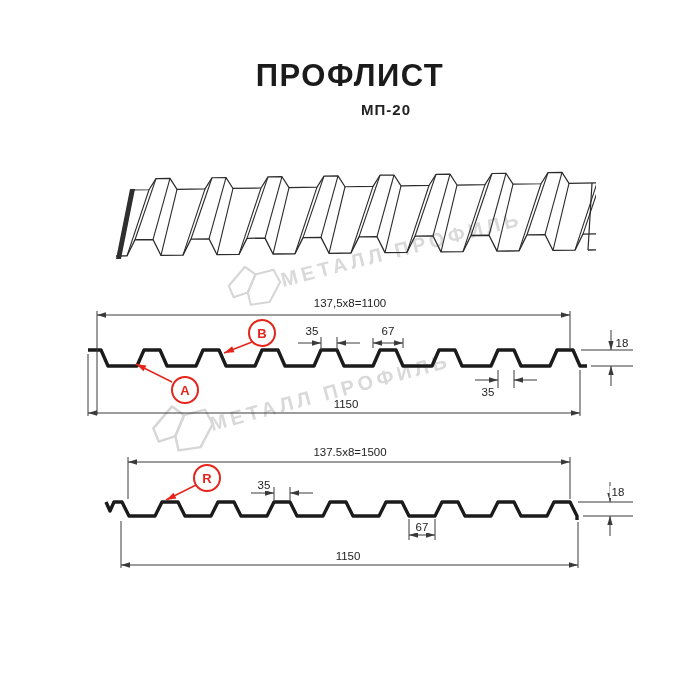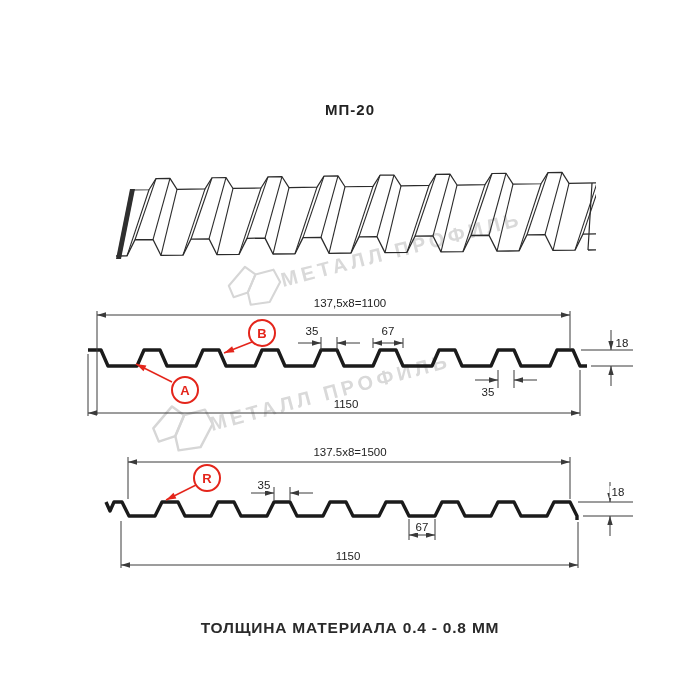--- a/index.html
+++ b/index.html
@@ -1,21 +1,21 @@
 <!DOCTYPE html>
 <html style="--red: #e4251b;"><head>
 <meta charset="utf-8">
 <style>
   html,body{margin:0;padding:0;background:#fff;}
   .canvas{position:relative;width:700px;height:700px;background:#fff;overflow:hidden;
           font-family:"Liberation Sans",sans-serif;color:#1b1b1b;}
   svg{position:absolute;left:0;top:0;}
   .lbl{position:absolute;transform:translate(-50%,-50%);white-space:nowrap;}
   .title{font-size:31px;font-weight:bold;letter-spacing:1.5px;color:#1b1b1b;}
-  .subtitle{font-size:15px;font-weight:bold;letter-spacing:1px;color:#222;}
+  .subtitle{font-size:15px;font-weight:bold;letter-spacing:1px;color:#222;margin-left:36px;}
   .footer{font-size:15.5px;font-weight:bold;letter-spacing:0.8px;color:#2a2a2a;}
   .dim{font-size:11.5px;color:#222;background:#fff;padding:0 2px;}
   .circ{position:absolute;width:24px;height:24px;border:2px solid var(--red,#e4251b);
         border-radius:50%;transform:translate(-50%,-50%);display:flex;align-items:center;
         justify-content:center;font-size:13px;font-weight:bold;color:var(--red,#e4251b);
         background:transparent;}
 </style>
 </head>
 <body>
 
@@ -156,22 +156,22 @@
     <g id="redann">
         <line x1="172" y1="382" x2="136" y2="364" stroke="#e4251b" stroke-width="1.5"></line>
         <polygon points="136,364 146.37535541559902,365.60996894379986 143.51318840439927,371.33430296619935" fill="#e4251b"></polygon>
         <line x1="252" y1="342" x2="224" y2="353" stroke="#e4251b" stroke-width="1.5"></line>
         <polygon points="224,353 232.1374273426499,346.36507149676095 234.47760252615703,352.32188105477917" fill="#e4251b"></polygon>
         <line x1="196" y1="485" x2="166" y2="500" stroke="#e4251b" stroke-width="1.5"></line>
         <polygon points="166,500 173.51318840439927,492.66569703380065 176.37535541559902,498.39003105620014" fill="#e4251b"></polygon>
       </g>
   </svg>
 
+  <div class="lbl title" style="left:350px;top:76px;">ПРОФЛИСТ</div>
   <div class="lbl subtitle" style="left:350px;top:109px;">МП-20</div>
-  <div class="lbl footer" style="left:350px;top:628px;">ТОЛЩИНА МАТЕРИАЛА 0.4 - 0.8 ММ</div>
 
   <div class="lbl dim" style="left:350px;top:303px;text-align:center;">137,5x8=1100</div>
   <div class="lbl dim" style="left:312px;top:331px;">35</div>
   <div class="lbl dim" style="left:388px;top:331px;">67</div>
   <div class="lbl dim" style="left:622px;top:343px;">18</div>
   <div class="lbl dim" style="left:488px;top:392px;">35</div>
   <div class="lbl dim" style="left:346px;top:404px;">1150</div>
 
   <div class="lbl dim" style="left:350px;top:452px;">137.5x8=1500</div>
   <div class="lbl dim" style="left:264px;top:485px;">35</div>

